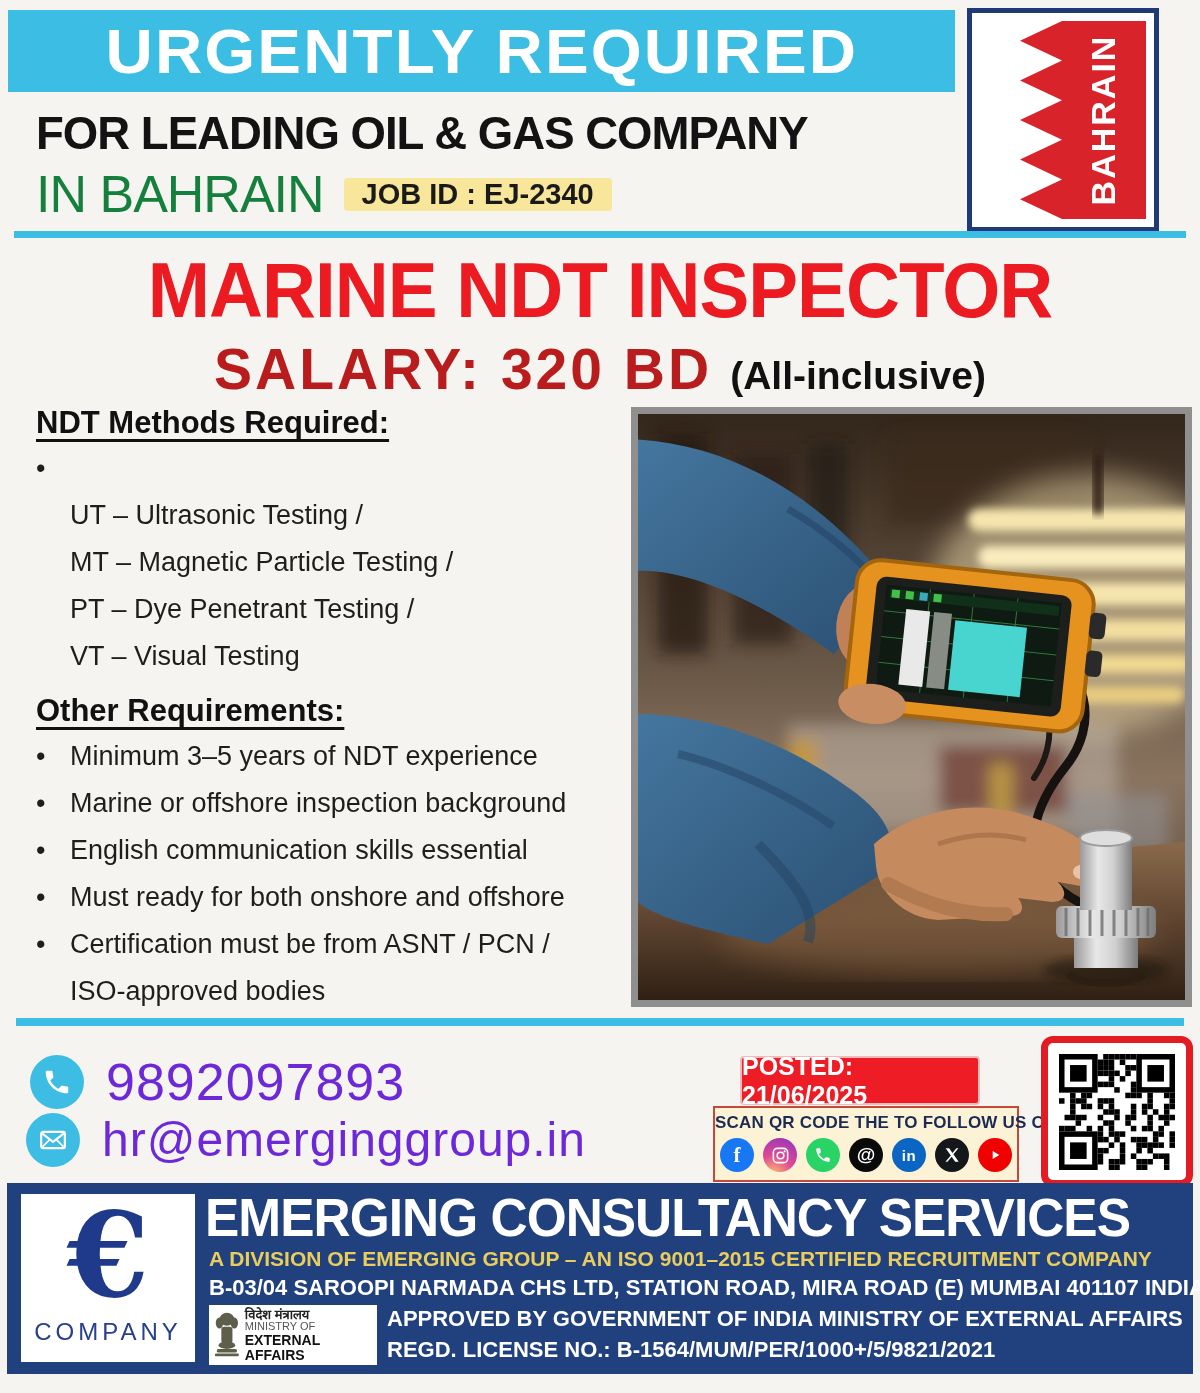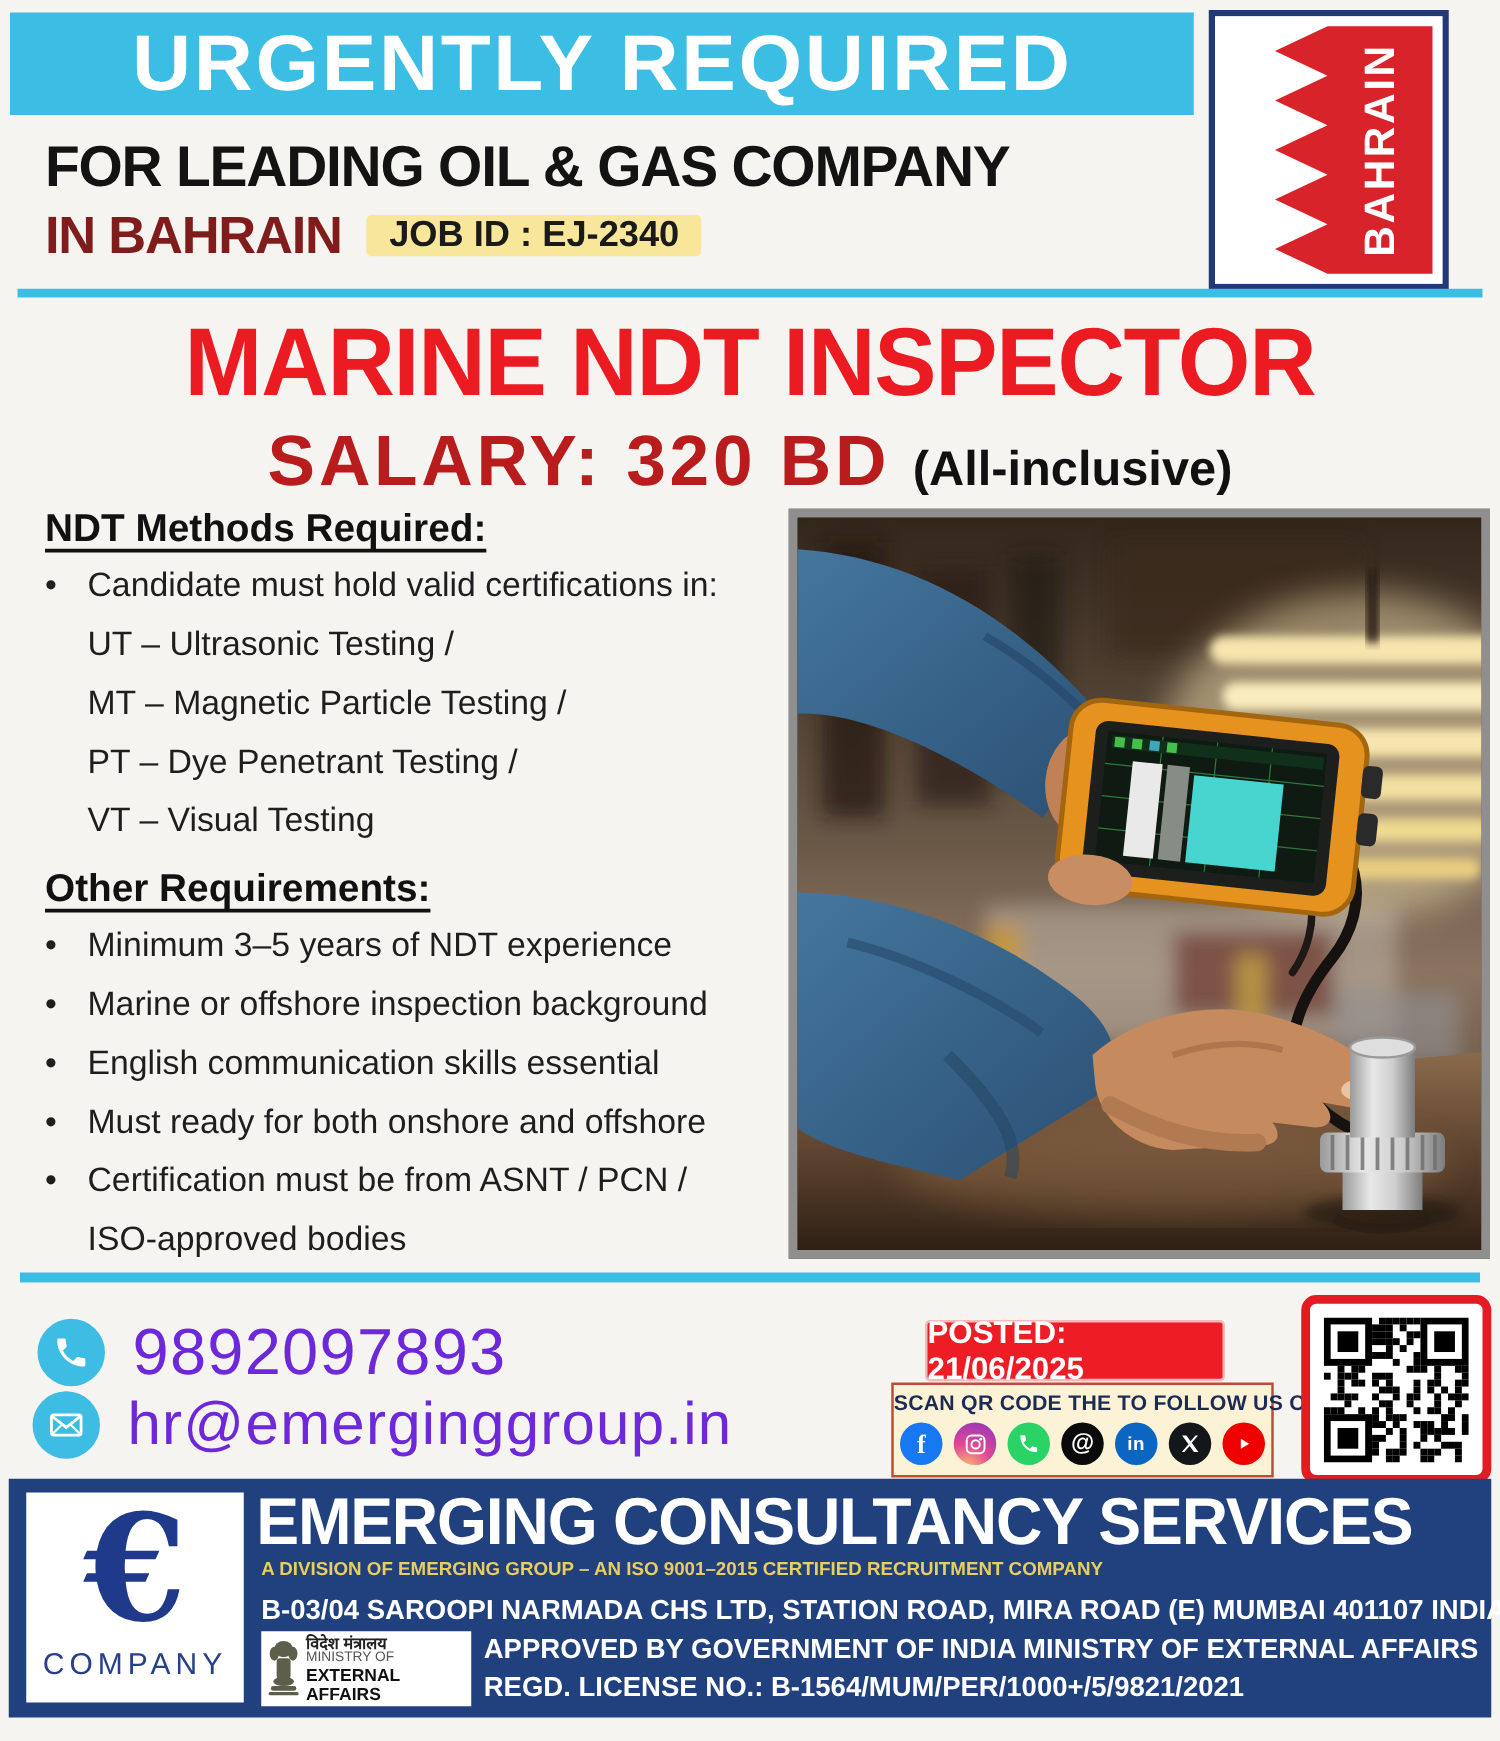--- a/index.html
+++ b/index.html
@@ -9,21 +9,21 @@
   
   .top-banner{position:absolute;left:8px;top:10px;width:947px;height:82px;background:#3cbde3;
     display:flex;align-items:center;justify-content:center;}
   .top-banner .txt{color:#fff;font-size:63px;font-weight:900;letter-spacing:2px;transform:scaleX(1.04);white-space:nowrap;}
   .flag-box{position:absolute;left:967px;top:8px;width:192px;height:224px;background:#fff;
     border:5px solid #203a78;box-sizing:border-box;}
   .flag-box svg{display:block;width:100%;height:100%;}
   .headline1{position:absolute;left:36px;top:106px;font-size:46px;font-weight:900;color:#131313;
     letter-spacing:-1px;transform:scaleX(0.99);transform-origin:left top;white-space:nowrap;}
   .headline2-row{position:absolute;left:36px;top:164px;display:flex;align-items:center;gap:20px;}
-  .headline2-row .h2txt{font-size:42px;font-weight:700;color:#7f1d1d;letter-spacing:-1px;white-space:nowrap;}
+  .headline2-row .h2txt{font-size:52px;font-weight:400;color:#15803d;letter-spacing:-1px;white-space:nowrap;}
   .job-badge{background:#f8e69a;color:#1a1a1a;font-size:29px;font-weight:800;padding:0 18px;border-radius:4px;white-space:nowrap;}
   .divider{position:absolute;background:#3cbde3;}
   .divider.d1{left:14px;top:231px;width:1172px;height:7px;}
   .divider.d2{left:16px;top:1018px;width:1168px;height:8px;}
 
   
   .role-title{position:absolute;left:0;top:246px;width:1200px;text-align:center;color:#ec1b22;
     font-size:77px;font-weight:900;letter-spacing:-1px;transform:scaleX(0.97);white-space:nowrap;}
   .salary-row{position:absolute;left:0;top:336px;width:1200px;display:flex;justify-content:center;align-items:baseline;gap:18px;}
   .salary-main{color:#b91c1c;font-size:57px;font-weight:900;letter-spacing:3px;white-space:nowrap;}
@@ -74,21 +74,21 @@
 
   
   .footer{position:absolute;left:7px;top:1183px;width:1186px;height:191px;background:#20407e;}
   .logo-box{position:absolute;left:14px;top:11px;width:174px;height:168px;background:#fff;
     display:flex;flex-direction:column;align-items:center;justify-content:flex-start;}
   .logo-euro{font-family:"DejaVu Serif","Liberation Serif",serif;font-size:118px;line-height:118px;
     font-weight:700;color:#1f3a8a;margin-top:2px;}
   .logo-word{font-size:24px;color:#27408b;letter-spacing:4px;margin-top:4px;}
   .f-company{position:absolute;left:198px;top:4px;color:#fff;font-size:53px;font-weight:900;
     letter-spacing:-1px;transform:scaleX(0.97);transform-origin:left top;white-space:nowrap;}
-  .f-division{position:absolute;left:202px;top:64px;color:#e9cd5d;font-size:15px;font-weight:800;white-space:nowrap;}
+  .f-division{position:absolute;left:202px;top:64px;color:#e9cd5d;font-size:21px;font-weight:800;white-space:nowrap;}
   .f-address{position:absolute;left:202px;top:92px;color:#fff;font-size:22px;font-weight:800;white-space:nowrap;}
   .mea-box{position:absolute;left:202px;top:122px;width:168px;height:60px;background:#fff;
     display:flex;align-items:center;padding:2px 4px;box-sizing:border-box;gap:4px;}
   .mea-text{display:flex;flex-direction:column;line-height:1.05;}
   .mea-hindi{font-size:13px;font-weight:700;color:#222;}
   .mea-min{font-size:11px;color:#555;}
   .mea-ext{font-size:14px;font-weight:800;color:#111;}
   .f-approved{position:absolute;left:380px;top:120px;color:#fff;font-size:22px;font-weight:800;line-height:31px;white-space:nowrap;}
 </style>
 </head>
@@ -118,21 +118,20 @@
   <div class="role-title">MARINE NDT INSPECTOR</div>
   <div class="salary-row">
     <span class="salary-main">SALARY: 320 BD</span>
     <span class="salary-note">(All-inclusive)</span>
   </div>
 
   <div class="content-left">
     <div class="sec-head">NDT Methods Required:</div>
     <div class="req-row">
       <span class="bullet">•</span>
-      <span class="req-text">Candidate must hold valid certifications in:</span>
     </div>
     <div>
         <div class="req-row">
           <span class="bullet"></span>
           <span class="req-text">UT – Ultrasonic Testing /</span>
         </div>
         <div class="req-row">
           <span class="bullet"></span>
           <span class="req-text">MT – Magnetic Particle Testing /</span>
         </div>

